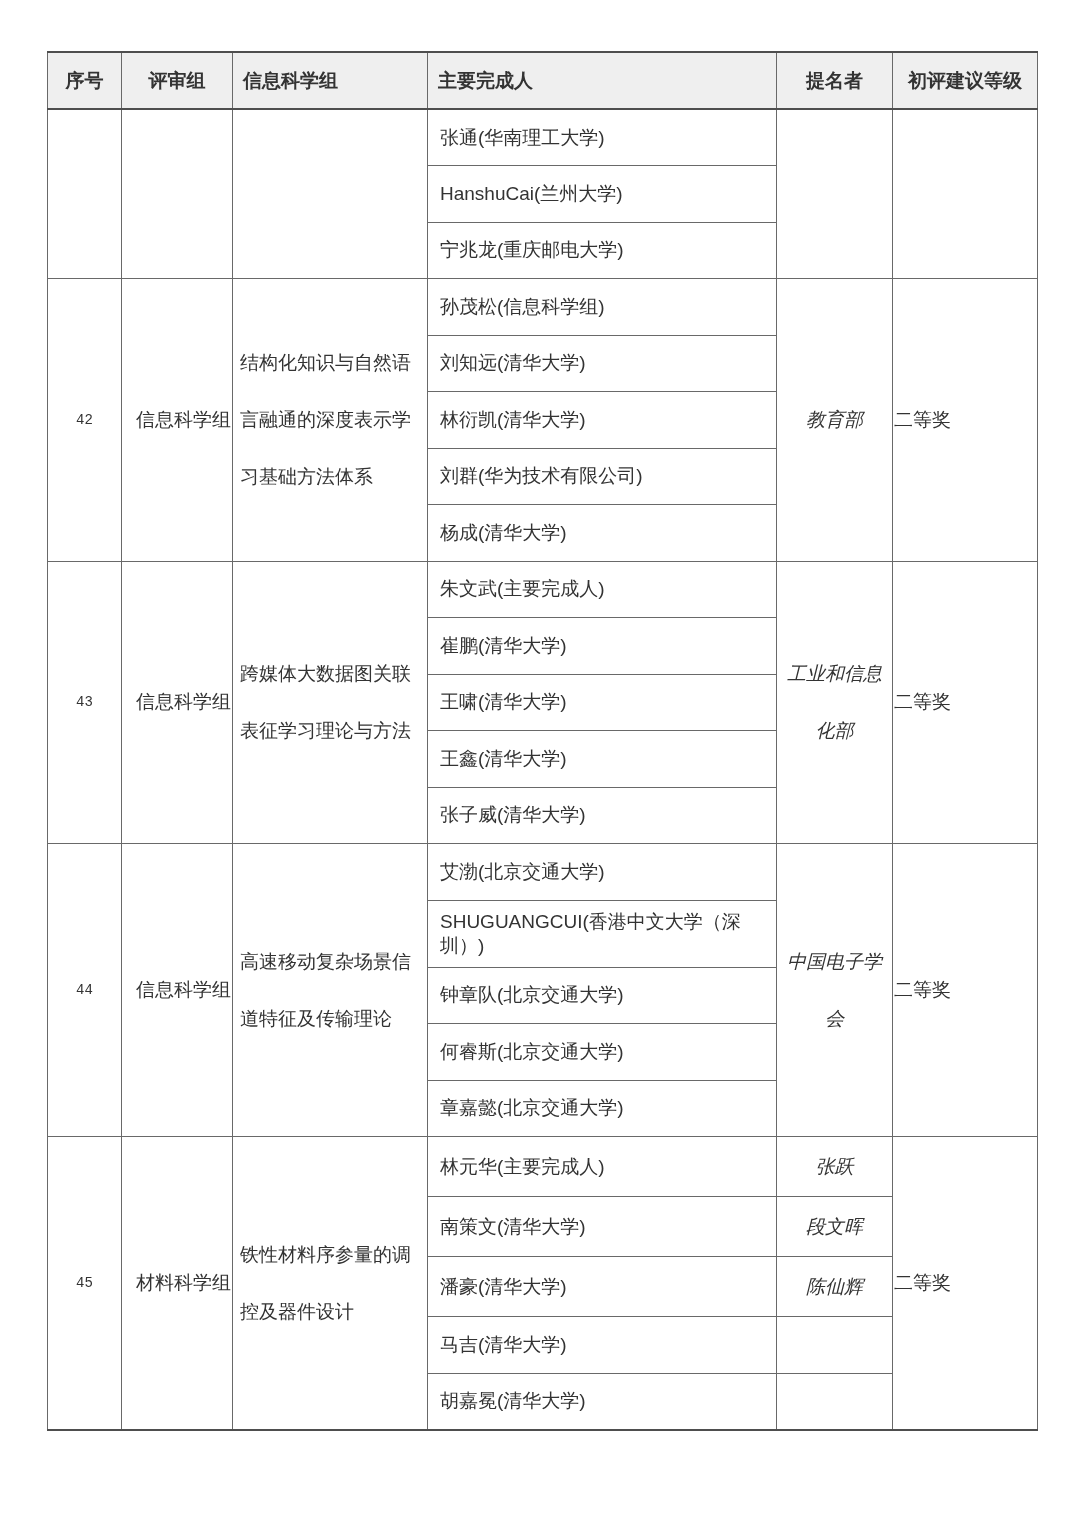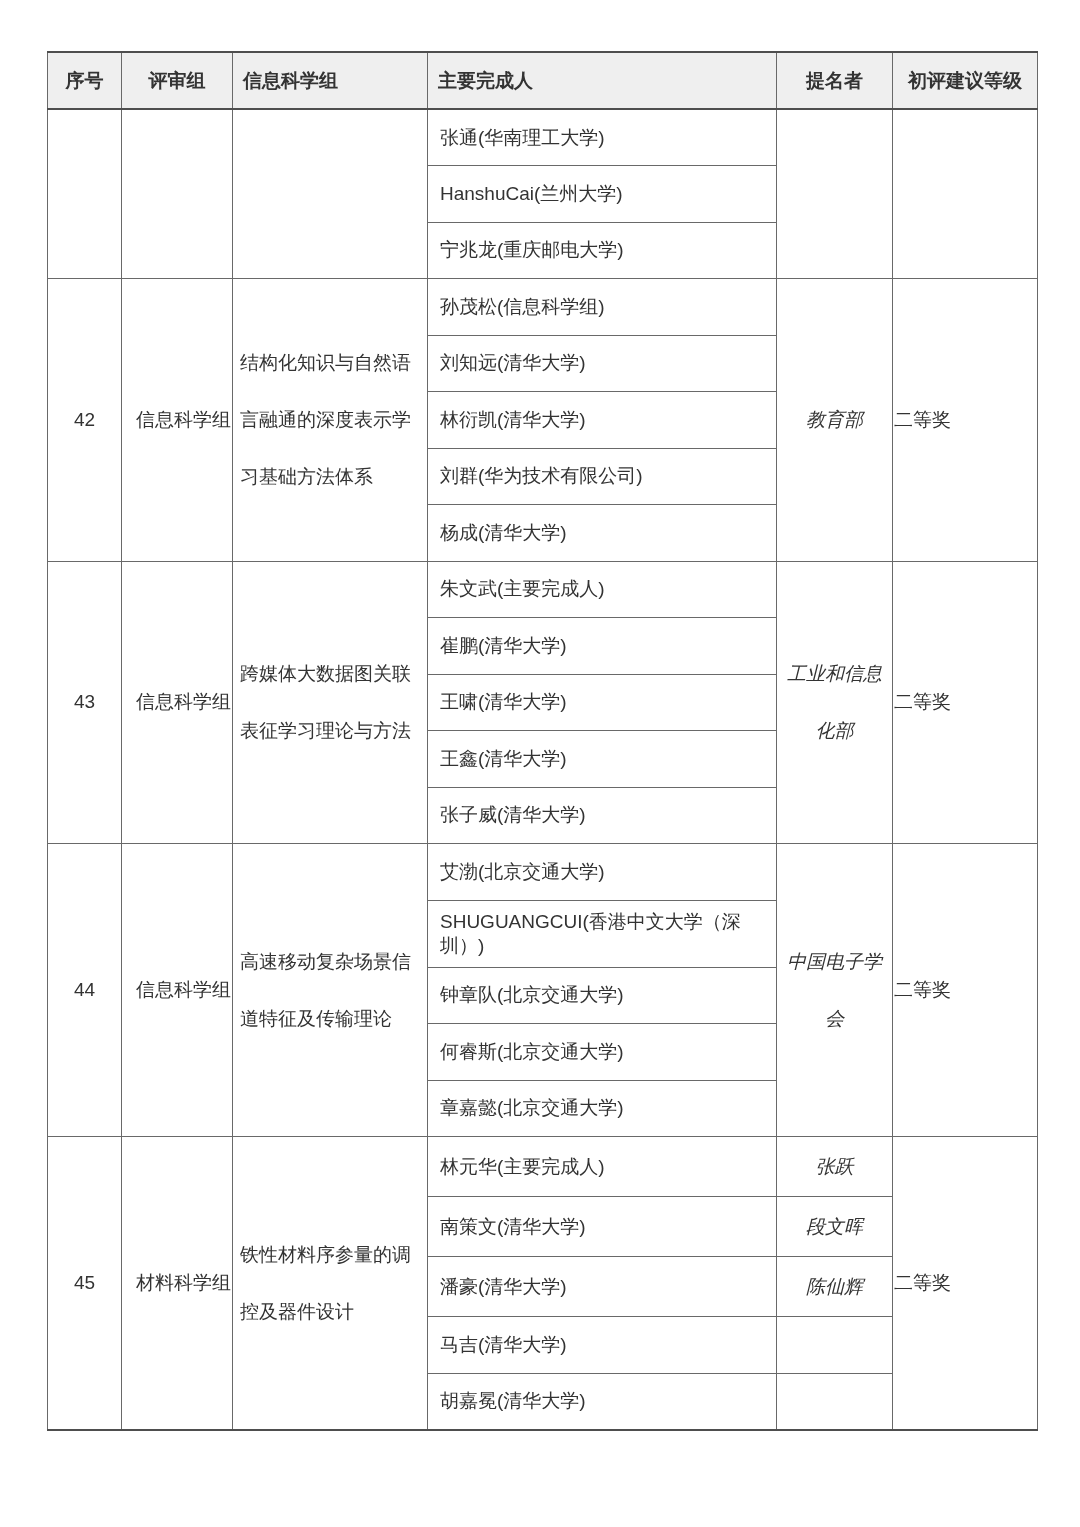--- a/index.html
+++ b/index.html
@@ -29,22 +29,22 @@
     background: #efefef;
     font-weight: bold;
     color: #333333;
     border-bottom: 2px solid #4e4e4e;
     text-align: center;
   }
   thead th.h-left { text-align: left; padding-left: 10px; }
   tbody tr { height: 56.5px; }
   td.c-seq {
     text-align: center;
-    font-family: Liberation Sans, sans-serif;
-    font-size: 19px;
+    font-family: Liberation Mono, monospace;
+    font-size: 14px;
   }
   td.c-group { text-align: right; }
   td.c-project {
     text-align: left;
     padding: 0 7px;
     white-space: pre-line;
     line-height: 57px;
     margin-left: 12px;
   }
   td.c-person {

